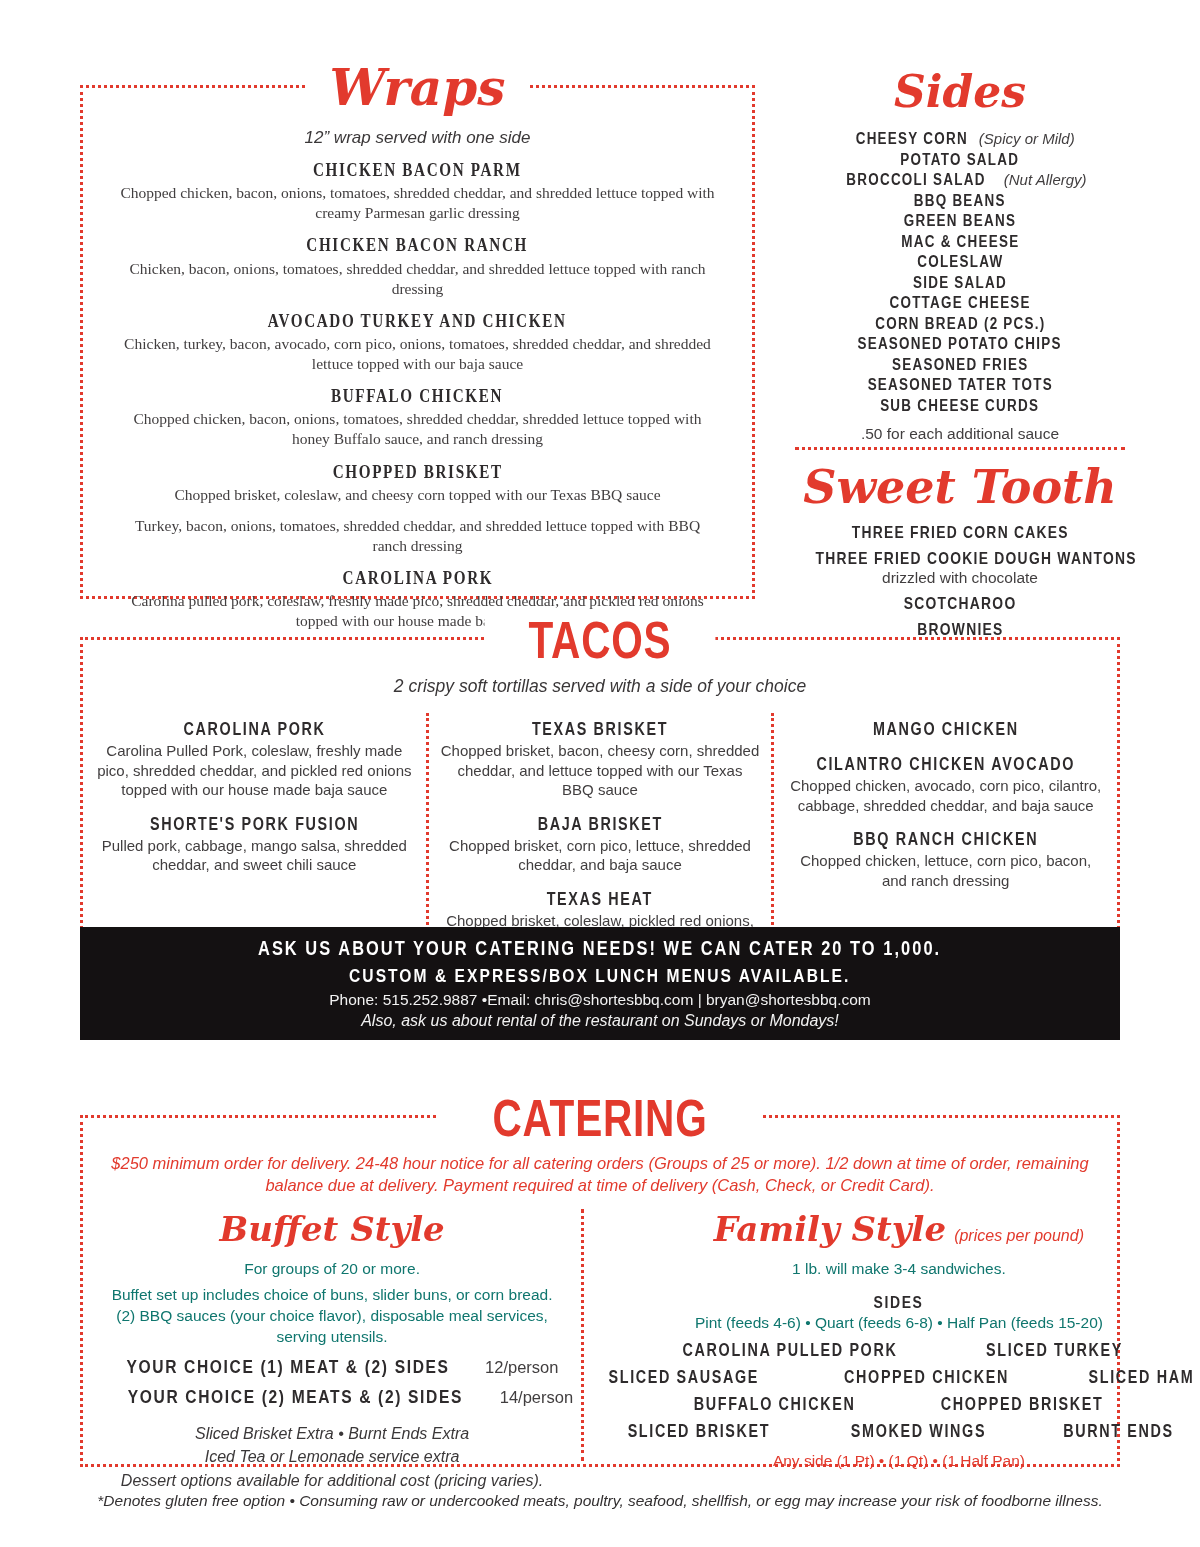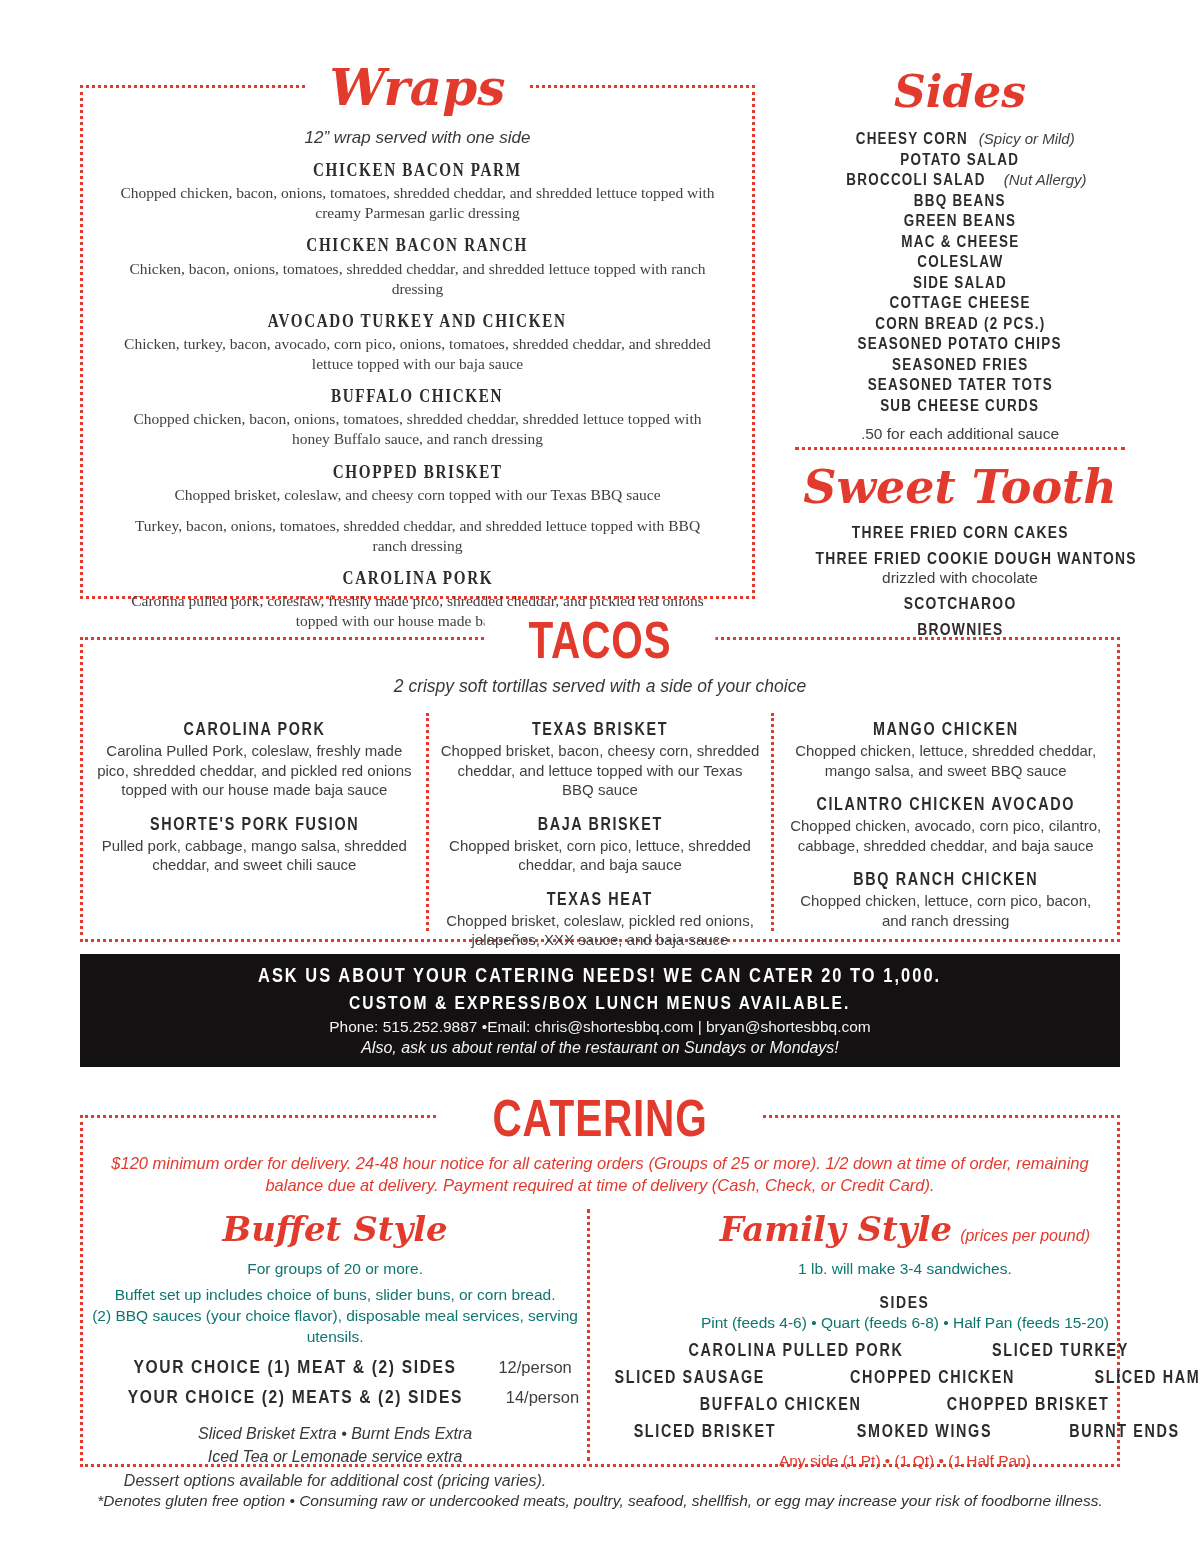--- a/index.html
+++ b/index.html
@@ -51,40 +51,40 @@
   .tacos-title { font-size:52px; }
   .tacos-sub { font-style:italic; font-size:17.5px; color:#3a3738; margin-top:36px; }
   .tacos-grid { display:flex; margin-top:16px; height:218px; }
   .tacos-grid .tcol { flex:1 1 0; padding:0 10px; }
   .tacos-grid .tcol + .tcol { border-left:3px dotted #e23a2d; }
   .t-item { margin-top:6px; margin-bottom:14px; }
   .t-item h3 { font-size:17.5px; }
   .t-item p { font-size:15px; margin:1px auto 0; max-width:320px; }
 
   
-  .banner { position:absolute; left:80px; top:954px; width:1040px; height:113px; background:#141112;
+  .banner { position:absolute; left:80px; top:927px; width:1040px; height:113px; background:#141112;
             color:#fff; display:flex; flex-direction:column; align-items:center; justify-content:center; }
   .banner .cond { color:#fff; font-size:20px; letter-spacing:2.5px; }
   .banner .b2 { margin-top:5px; font-size:19px; }
   .banner .b3 { margin-top:4px; font-size:15.5px; font-weight:400; color:#f2f2f2; }
   .banner .b4 { margin-top:3px; font-size:16px; font-style:italic; color:#f2f2f2; }
 
   
   .catering-box { left:80px; top:1115px; width:1040px; height:352px; text-align:center; }
   .catering-title { font-size:52px; }
   .catering-intro { margin:34px auto 0; max-width:980px; color:#e23a2d; font-style:italic;
                     font-size:16.5px; line-height:1.35; }
   .cat-grid { display:flex; margin-top:12px; height:252px; }
   .cat-col { flex:1 1 0; padding:0 8px; }
   .cat-col + .cat-col { border-left:3px dotted #e23a2d; }
   .cat-h { font-size:34px; }
   .cat-hnote { color:#e23a2d; font-style:italic; font-size:16px; margin-left:8px; }
   .cat-line { font-size:15.5px; color:#0f766e; line-height:1.35; }
   .mt6{margin-top:6px;} .mt10{margin-top:10px;} .mt14{margin-top:14px;}
-  .opt-row { display:flex; justify-content:center; align-items:baseline; gap:6px; margin-top:8px; }
+  .opt-row { display:flex; align-items:baseline; margin-top:8px; }
   .opt-row .cond { font-size:19px; }
   .opt-price { font-size:16.5px; color:#413e3f; }
   .buffet-notes { margin-top:14px; font-style:italic; font-size:16px; color:#3a3738; line-height:1.45; }
   .fam-sides-h .cond { font-size:17px; }
   .meat-row { display:flex; justify-content:center; gap:50px; margin-top:6px; }
   .meat-row .cond { font-size:17.5px; }
   .fam-foot { margin-top:10px; color:#e23a2d; font-size:15.5px; }
 
   
   .footer { position:absolute; left:0; top:1492px; width:100%; text-align:center;
@@ -189,21 +189,20 @@
           <p class="desc">Chopped brisket, corn pico, lettuce, shredded cheddar, and baja sauce</p>
         </div>
         <div class="t-item">
           <h3><span class="cond">TEXAS HEAT</span></h3>
           <p class="desc">Chopped brisket, coleslaw, pickled red onions, jalapeños, XXX sauce, and baja sauce</p>
         </div>
       </div>
       <div class="tcol">
         <div class="t-item">
           <h3><span class="cond">MANGO CHICKEN</span></h3>
-          <p class="desc">Chopped chicken, lettuce, shredded cheddar, mango salsa, and sweet BBQ sauce</p>
         </div>
         <div class="t-item">
           <h3><span class="cond">CILANTRO CHICKEN AVOCADO</span></h3>
           <p class="desc">Chopped chicken, avocado, corn pico, cilantro, cabbage, shredded cheddar, and baja sauce</p>
         </div>
         <div class="t-item">
           <h3><span class="cond">BBQ RANCH CHICKEN</span></h3>
           <p class="desc">Chopped chicken, lettuce, corn pico, bacon, and ranch dressing</p>
         </div>
       </div>
@@ -214,21 +213,21 @@
     <span class="cond">ASK US ABOUT YOUR CATERING NEEDS! WE CAN CATER 20 TO 1,000.</span>
     <span class="cond b2">CUSTOM &amp; EXPRESS/BOX LUNCH MENUS AVAILABLE.</span>
     <span class="b3">Phone: 515.252.9887 •Email: chris@shortesbbq.com | bryan@shortesbbq.com</span>
     <span class="b4">Also, ask us about rental of the restaurant on Sundays or Mondays!</span>
   </section>
 
   <section class="dotbox catering-box">
     <div class="title-patch">
       <span class="bigred catering-title">CATERING</span>
     </div>
-    <p class="catering-intro">$120 minimum order for delivery. 24-48 hour notice for all catering orders (Groups of 25 or more). 1/2 down at time of order, remaining balance due at delivery. Payment required at time of delivery (Cash, Check, or Credit Card).</p>
+    <p class="catering-intro">$250 minimum order for delivery. 24-48 hour notice for all catering orders (Groups of 25 or more). 1/2 down at time of order, remaining balance due at delivery. Payment required at time of delivery (Cash, Check, or Credit Card).</p>
 
     <div class="cat-grid">
 
       <div class="cat-col">
         <span class="script cat-h">Buffet Style</span>
         <div class="cat-line mt10">For groups of 20 or more.</div>
         <div class="cat-line mt6">Buffet set up includes choice of buns, slider buns, or corn bread.</div>
         <div class="cat-line">(2) BBQ sauces (your choice flavor), disposable meal services, serving utensils.</div>
         <div class="opt-row mt14">
           <span class="cond">YOUR CHOICE (1) MEAT &amp; (2) SIDES</span>

